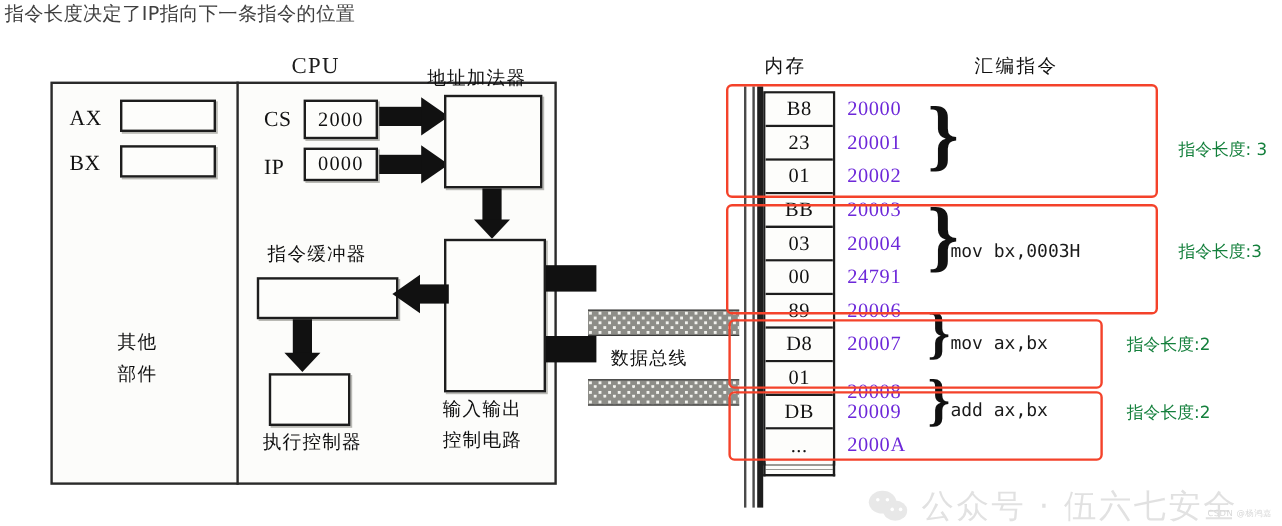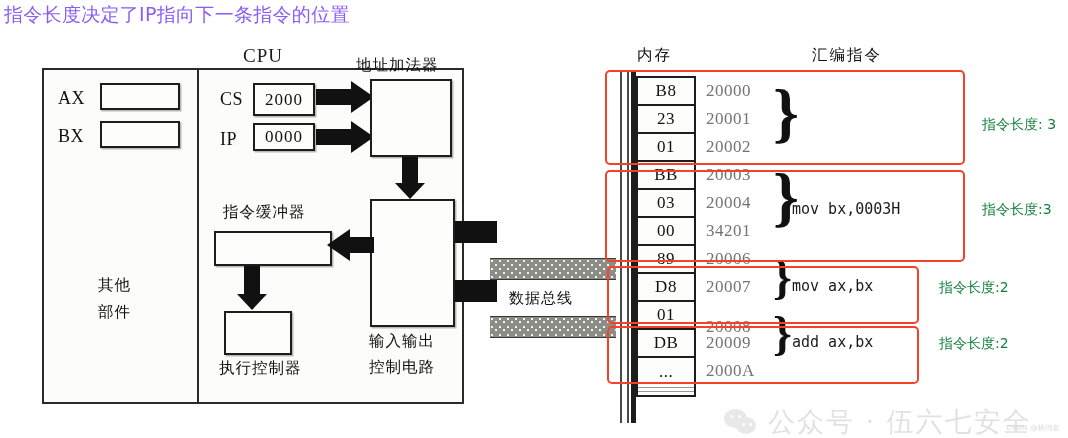--- a/index.html
+++ b/index.html
@@ -19,22 +19,22 @@
     left: 0; top: 0;
     width: 1068px;
     height: 438px;
   }
 
   
   #page-title {
     position: absolute;
     left: 4px;
     top: 2px;
-    font-size: 19px;
-    color: #8b5cf6;
+    font-size: 16px;
+    color: #404040;
     font-family: "DejaVu Sans", sans-serif;
     letter-spacing: 0.3px;
     white-space: nowrap;
   }
 
   
   #diagram {
     position: absolute;
     left: 0;
     top: 36px;
@@ -191,21 +191,21 @@
       to bottom,
       #fdfdfb 0px, #fdfdfb 3px,
       #9a9a95 3px, #9a9a95 4px
     );
   }
   .mem-addr {
     position: absolute;
     left: 706px;
     font-family: "Liberation Serif", serif;
     font-size: 17px;
-    color: #737373;
+    color: #6d28d9;
     letter-spacing: 0.5px;
     white-space: nowrap;
   }
 
   
   .brace {
     position: absolute;
     font-family: "Liberation Serif", serif;
     color: #111;
     line-height: 1;
@@ -419,21 +419,21 @@
       <div class="mem-cell">DB</div>
       <div class="mem-cell last">...</div>
     </div>
     <div class="mem-tail" style="top:348px;"></div>
 
     <div class="mem-addr" style="top:45px;">20000</div>
     <div class="mem-addr" style="top:73px;">20001</div>
     <div class="mem-addr" style="top:101px;">20002</div>
     <div class="mem-addr" style="top:129px;">20003</div>
     <div class="mem-addr" style="top:157px;">20004</div>
-    <div class="mem-addr" style="top:185px;">34201</div>
+    <div class="mem-addr" style="top:185px;">24791</div>
     <div class="mem-addr" style="top:213px;">20006</div>
     <div class="mem-addr" style="top:241px;">20007</div>
     <div class="mem-addr" style="top:281px;">20008</div>
     <div class="mem-addr" style="top:297px;">20009</div>
     <div class="mem-addr" style="top:325px;">2000A</div>
 
     <div class="asm-header cn" style="left:812px; top:9px;">汇编指令</div>
 
     <div class="brace" style="left:773px; top:44px; font-size:66px;">}</div>
 

